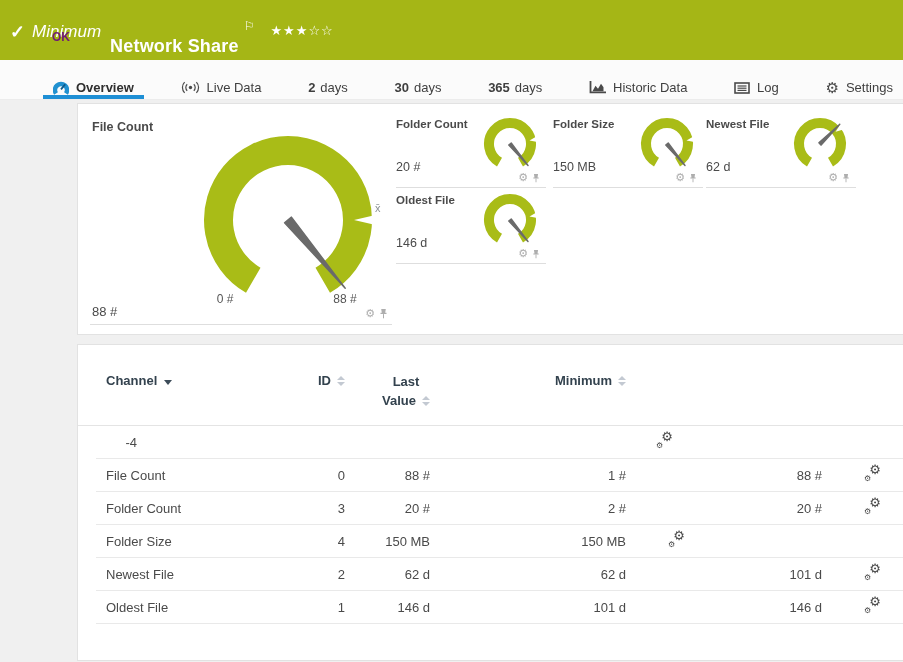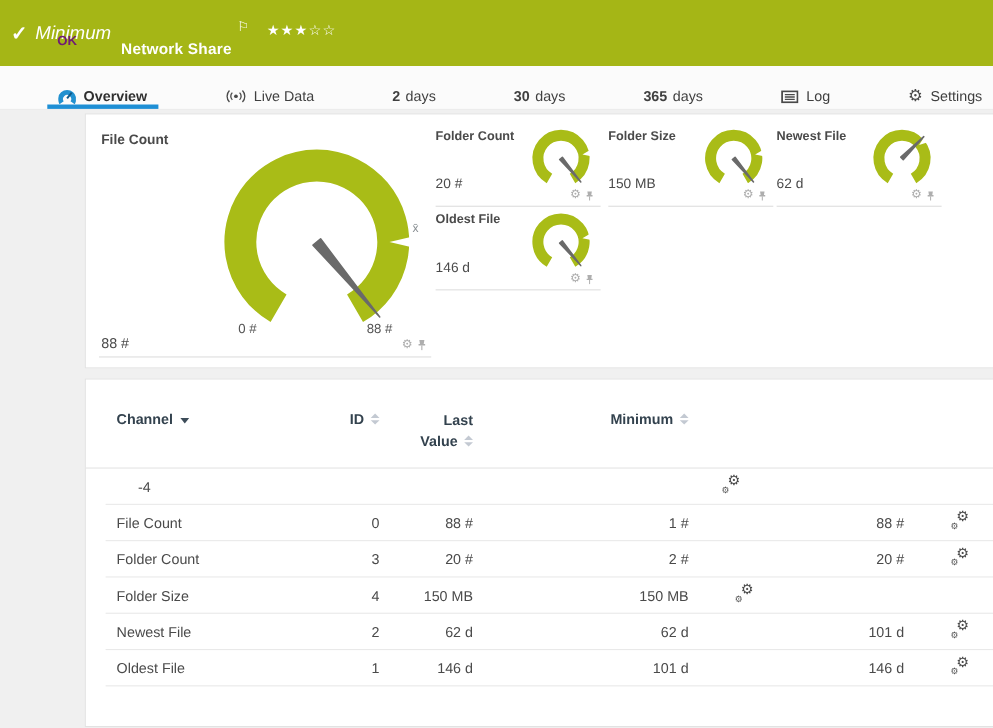--- a/index.html
+++ b/index.html
@@ -4,21 +4,21 @@
 <style>
   html,body { margin:0; padding:0; }
   .page { width:903px; height:662px; position:relative; background:#f0f0f0; overflow:hidden;
           font-family:"Liberation Sans", sans-serif; }
 
   
   .header { position:absolute; top:0; left:0; width:100%; height:60px; background:#a5b616; }
   .header-row1 { position:absolute; top:7px; left:10px; display:flex; align-items:center; color:#fff; }
   .check { font-size:18px; font-weight:bold; margin-right:7px; }
   .kind  { font-style:italic; font-size:17px; margin-right:9px; }
-  .title { font-size:14px; font-weight:bold; letter-spacing:.2px;margin-top:29px; }
+  .title { font-size:18px; font-weight:bold; letter-spacing:.2px;margin-top:29px; }
   .flag  { font-size:12px; margin-left:5px; position:relative; top:-6px; cursor:pointer; }
   .stars { margin-left:16px; font-size:13px; letter-spacing:1px; position:relative; top:-2px; cursor:pointer; }
   .status{ position:absolute; top:30px; left:52px; color:#701a75; font-weight:bold; font-size:12px; }
 
   
   .tabs { position:absolute; top:60px; left:0; width:100%; height:40px; background:#fbfbfb;
           border-bottom:1px solid #ececec; display:flex; justify-content:space-between;
           box-sizing:border-box; padding:16px 2px 0 45px; }
   .tab { display:flex; align-items:center; gap:7px; font-size:13px; color:#3f3f3f;
          padding:0 8px; position:relative; cursor:pointer; white-space:nowrap; }
@@ -59,21 +59,21 @@
             font-size:13px; font-weight:bold; color:#33424e; }
   .c-channel { width:208px; padding-left:28px; box-sizing:border-box; text-align:left; }
   .c-id   { width:59px;  text-align:right; }
   .c-last { width:85px;  text-align:right; }
   .c-min  { width:196px; text-align:right; }
   .c-max  { width:196px; text-align:right; }
   .c-act  { flex:1; }
   .th { cursor:pointer; }
   .th.c-id,.th.c-min,.th.c-max { display:flex; justify-content:flex-end; align-items:center;text-align:center; }
   .th.c-last { display:flex; justify-content:flex-end; }
-  .lv { display:flex; flex-direction:column; align-items:flex-end; line-height:1.45; }
+  .lv { display:flex; flex-direction:column; align-items:center; line-height:1.45; }
   .lv2 { display:flex; align-items:center; }
   .caret { display:inline-block; width:0; height:0; border-left:4px solid transparent;
            border-right:4px solid transparent; border-top:5px solid #3d4c59; margin-left:7px; }
   .sort { display:inline-flex; flex-direction:column; row-gap:2px; margin-left:6px; }
   .sort i { display:block; width:0; height:0; border-left:4px solid transparent; border-right:4px solid transparent; }
   .sort .up { border-bottom:4px solid #c3c9d2; }
   .sort .dn { border-top:4px solid #c3c9d2; }
   .th-sep { position:absolute; top:80px; left:0; right:0; height:1px; background:#e4e4e4; }
   .tbody { position:absolute; top:81px; left:0; right:0; }
   .tr { height:33px; display:flex; align-items:center; font-size:13px; color:#4a4a4a; position:relative; }
@@ -126,20 +126,30 @@
   </div>
       <div class="tab">
 
     <span class="tab-num">30</span>
     <span class="tab-label">days</span>
   </div>
       <div class="tab">
 
     <span class="tab-num">365</span>
     <span class="tab-label">days</span>
+  </div>
+      <div class="tab">
+    <span class="icon">
+          <svg width="17" height="13" viewBox="0 0 17 13">
+            <path d="M1.5 0 V11.3 H17" stroke="#4a4a4a" stroke-width="1.8" fill="none"></path>
+            <path d="M3.5 10.3 L6.5 4.8 L9 7.8 L12 2.8 L14.5 6.3 V10.3 Z" fill="#4a4a4a"></path>
+          </svg>
+        </span>
+
+    <span class="tab-label">Historic Data</span>
   </div>
       <div class="tab">
     <span class="icon">
           <svg width="16" height="12" viewBox="0 0 16 12">
             <rect x="1" y="1" width="14" height="10" fill="none" stroke="#4a4a4a" stroke-width="1.6"></rect>
             <line x1="3.5" y1="4" x2="12.5" y2="4" stroke="#4a4a4a" stroke-width="1.2"></line>
             <line x1="3.5" y1="6.2" x2="12.5" y2="6.2" stroke="#4a4a4a" stroke-width="1.2"></line>
             <line x1="3.5" y1="8.4" x2="12.5" y2="8.4" stroke="#4a4a4a" stroke-width="1.2"></line>
           </svg>
         </span>

